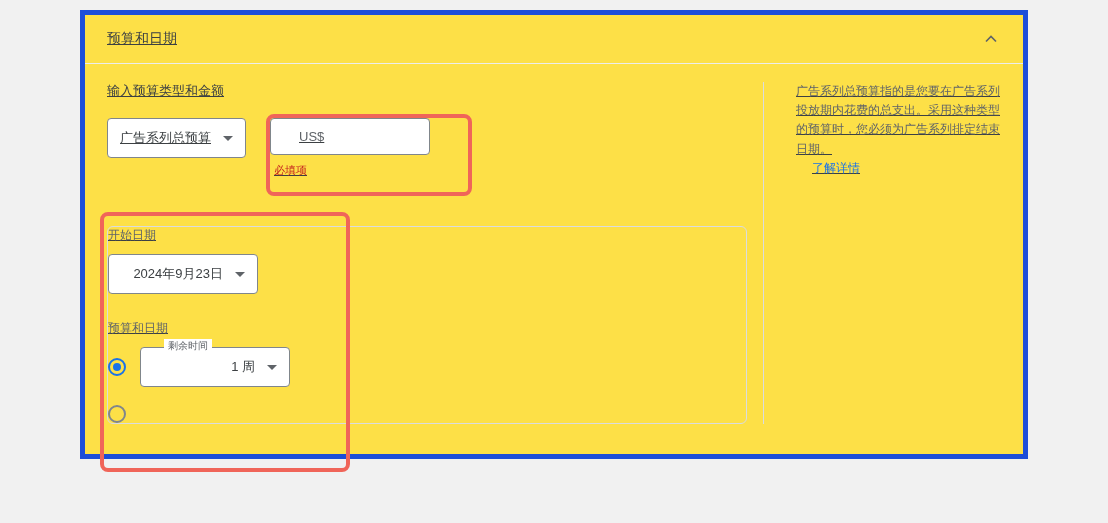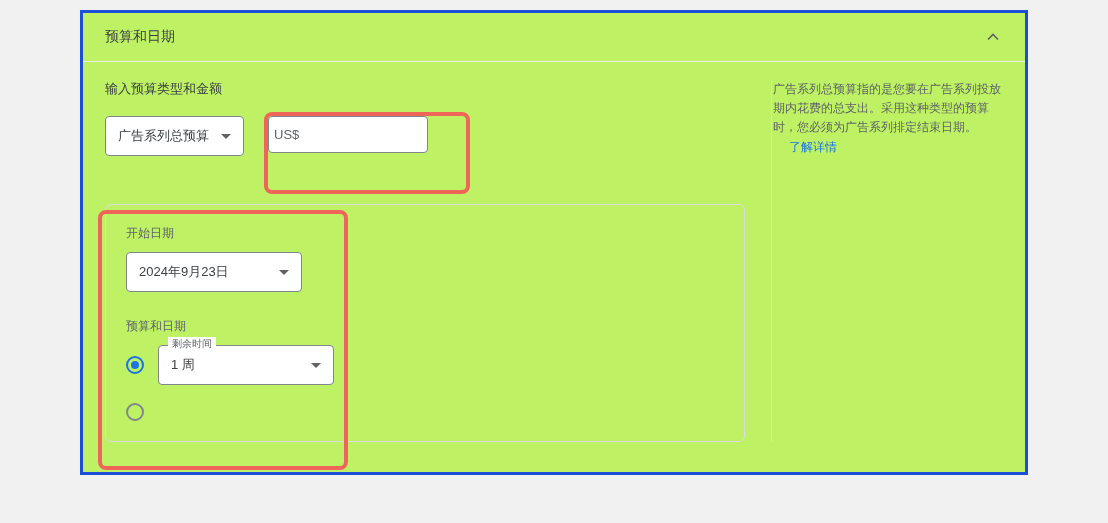--- a/index.html
+++ b/index.html
@@ -8,22 +8,23 @@
       padding: 0;
       font-family: Arial, "Helvetica Neue", sans-serif;
       background: #f1f1f1;
       font-size: 13px;
       color: #3c4043;
     }
     .page-wrap {
       padding: 10px 80px 30px 80px;
     }
     .card {
-      background: #bef264;
-      border: 3px solid #1d4ed8;
+      background: #fde047;
+      border: 5px solid #1d4ed8;
+      text-decoration: underline;
     }
     .card-header {
       display: flex;
       align-items: center;
       justify-content: space-between;
       padding: 14px 22px;
       border-bottom: 1px solid #eceded;
     }
     .card-header-title {
       font-size: 14px;
@@ -31,29 +32,28 @@
     }
     .chevron {
       width: 20px;
       height: 20px;
       color: #5f6368;
       cursor: pointer;
     }
     .card-body {
       display: flex;
       padding: 18px 22px 30px 22px;
-      gap: 10px;
     }
     .main-col {
       flex: 1;
       position: relative;
     }
     .side-col {
       width: 260px;
-      padding-left: 1px;
+      padding-left: 32px;
       border-left: 1px solid #dadce0;
       margin-left: 16px;
       font-size: 12px;
       color: #5f6368;
       line-height: 1.6;
     }
     .side-col a {
       color: #1a73e8;
       text-decoration: none;
       margin-left: 16px;
@@ -68,38 +68,38 @@
       align-items: flex-start;
       gap: 24px;
     }
     .select-like {
       border: 1px solid #80868b;
       border-radius: 4px;
       background: #fff;
       padding: 10px 12px;
       display: inline-flex;
       align-items: center;
-      justify-content: space-between;
+      justify-content: flex-end;
       cursor: pointer;
       font-size: 13px;
       color: #3c4043;
       min-width: 120px;
     }
     .select-like .tri {
       margin-left: 12px;
       border-left: 5px solid transparent;
       border-right: 5px solid transparent;
       border-top: 5px solid #5f6368;
     }
     .money-field {
       position: relative;
       border: 1px solid #80868b;
       border-radius: 4px;
       background: #fff;
-      padding: 10px 5px;
+      padding: 10px 28px;
       width: 160px;
       display: flex;
       align-items: center;
       font-size: 13px;
       color: #5f6368;
     }
     .error-text {
       color: #c5221f;
       font-size: 11px;
       margin-top: 8px;
@@ -120,21 +120,20 @@
     .hl-dates {
       top: 130px;
       left: -7px;
       width: 250px;
       height: 260px;
     }
     .dates-box {
       margin-top: 48px;
       border: 1px solid #dadce0;
       border-radius: 6px;
-      padding: 20px;
       width: 640px;
     }
     .sub-label {
       font-size: 12px;
       color: #5f6368;
       margin-bottom: 10px;
     }
     .radio-row {
       display: flex;
       align-items: center;
@@ -159,27 +158,27 @@
     }
     .radio-off {
       border-color: #80868b;
     }
     .field-with-legend {
       position: relative;
     }
     .legend {
       position: absolute;
       top: -8px;
-      left: 10px;
+      left: 24px;
       background: #fff;
       padding: 0 4px;
       font-size: 10px;
       color: #5f6368;
     }
-    .dd-wide { width: 176px; }
+    .dd-wide { width: 150px; }
   </style>
 </head>
 <body>
 
 <div class="page-wrap">
   <div class="card">
     <div class="card-header">
       <span class="card-header-title">预算和日期</span>
       <span class="chevron">
         <svg viewBox="0 0 24 24" fill="none" stroke="currentColor" stroke-width="2">
@@ -195,20 +194,21 @@
         <div class="section-label">输入预算类型和金额</div>
         <div class="row">
           <div class="select-like">
             <span>广告系列总预算</span>
             <span class="tri"></span>
           </div>
           <div>
             <div class="money-field">
               <span>US$</span>
             </div>
+            <div class="error-text">必填项</div>
           </div>
         </div>
 
         <div class="dates-box">
           <div class="sub-label">开始日期</div>
           <div style="margin-bottom: 26px;">
             <div class="select-like dd-wide">
               <span>2024年9月23日</span>
               <span class="tri"></span>
             </div>

